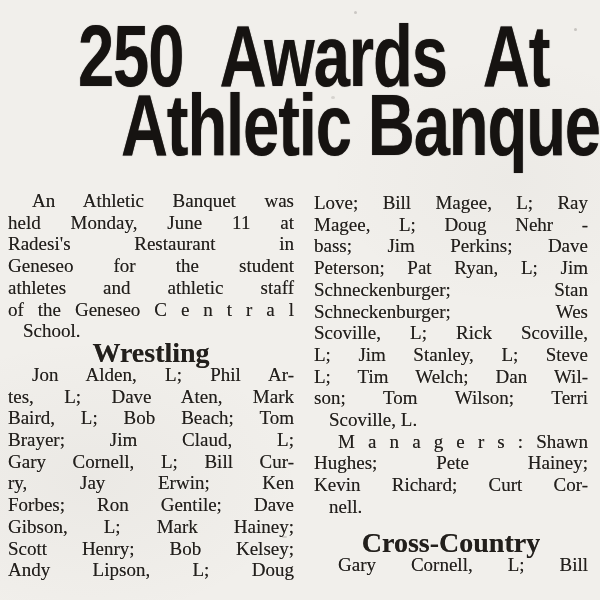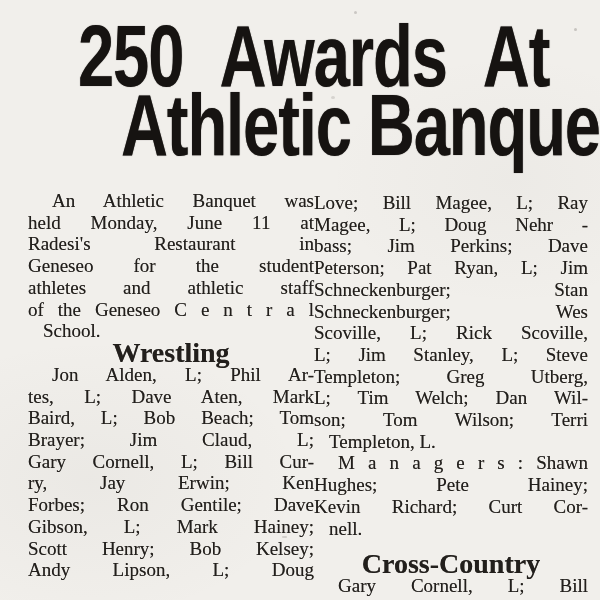--- a/index.html
+++ b/index.html
@@ -31,21 +31,21 @@
     transform: scaleX(0.74);
     transform-origin: 50% 0;
     text-shadow: 0 0 1px rgba(20,16,12,0.7);
     white-space: nowrap;
   }
   .headline .hl1 { word-spacing: 0.33em; }
   .headline .hl2 { text-indent: 58px; }
   
   .cols {
     position: absolute; top: 190px; left: 0; right: 0; bottom: 0;
-    display: flex; justify-content: flex-end;
+    display: flex; justify-content: space-between;
     padding: 0 12px 0 8px;
     box-sizing: border-box;
   }
   .col { font-size: 19px; line-height: 21.7px; }
   .col-left  { width: 286px; }
   .col-right { width: 274px; padding-top: 2px; }
   .ln {
     text-align: justify;
     text-align-last: justify;
     text-justify: inter-word;
@@ -116,24 +116,23 @@
   <div class="col col-right">
     <div>
       <div class="ln">Love; Bill Magee, L; Ray</div>
       <div class="ln">Magee, L; Doug Nehr -</div>
       <div class="ln">bass; Jim Perkins; Dave</div>
       <div class="ln">Peterson; Pat Ryan, L; Jim</div>
       <div class="ln">Schneckenburger; Stan</div>
       <div class="ln">Schneckenburger; Wes</div>
       <div class="ln">Scoville, L; Rick Scoville,</div>
       <div class="ln">L; Jim Stanley, L; Steve</div>
-      <div class="ln">Templeton; Greg Utberg,</div>
       <div class="ln">L; Tim Welch; Dan Wil-</div>
       <div class="ln">son; Tom Wilson; Terri</div>
-      <div class="ln plain">Templeton, L.</div>
+      <div class="ln plain">Scoville, L.</div>
     </div>
 
     <div>
       <div class="ln indent">M a n a g e r s : Shawn</div>
       <div class="ln">Hughes; Pete Hainey;</div>
       <div class="ln">Kevin Richard; Curt Cor-</div>
       <div class="ln plain">nell.</div>
     </div>
 
     <div class="sub crosscountry">Cross-Country</div>

